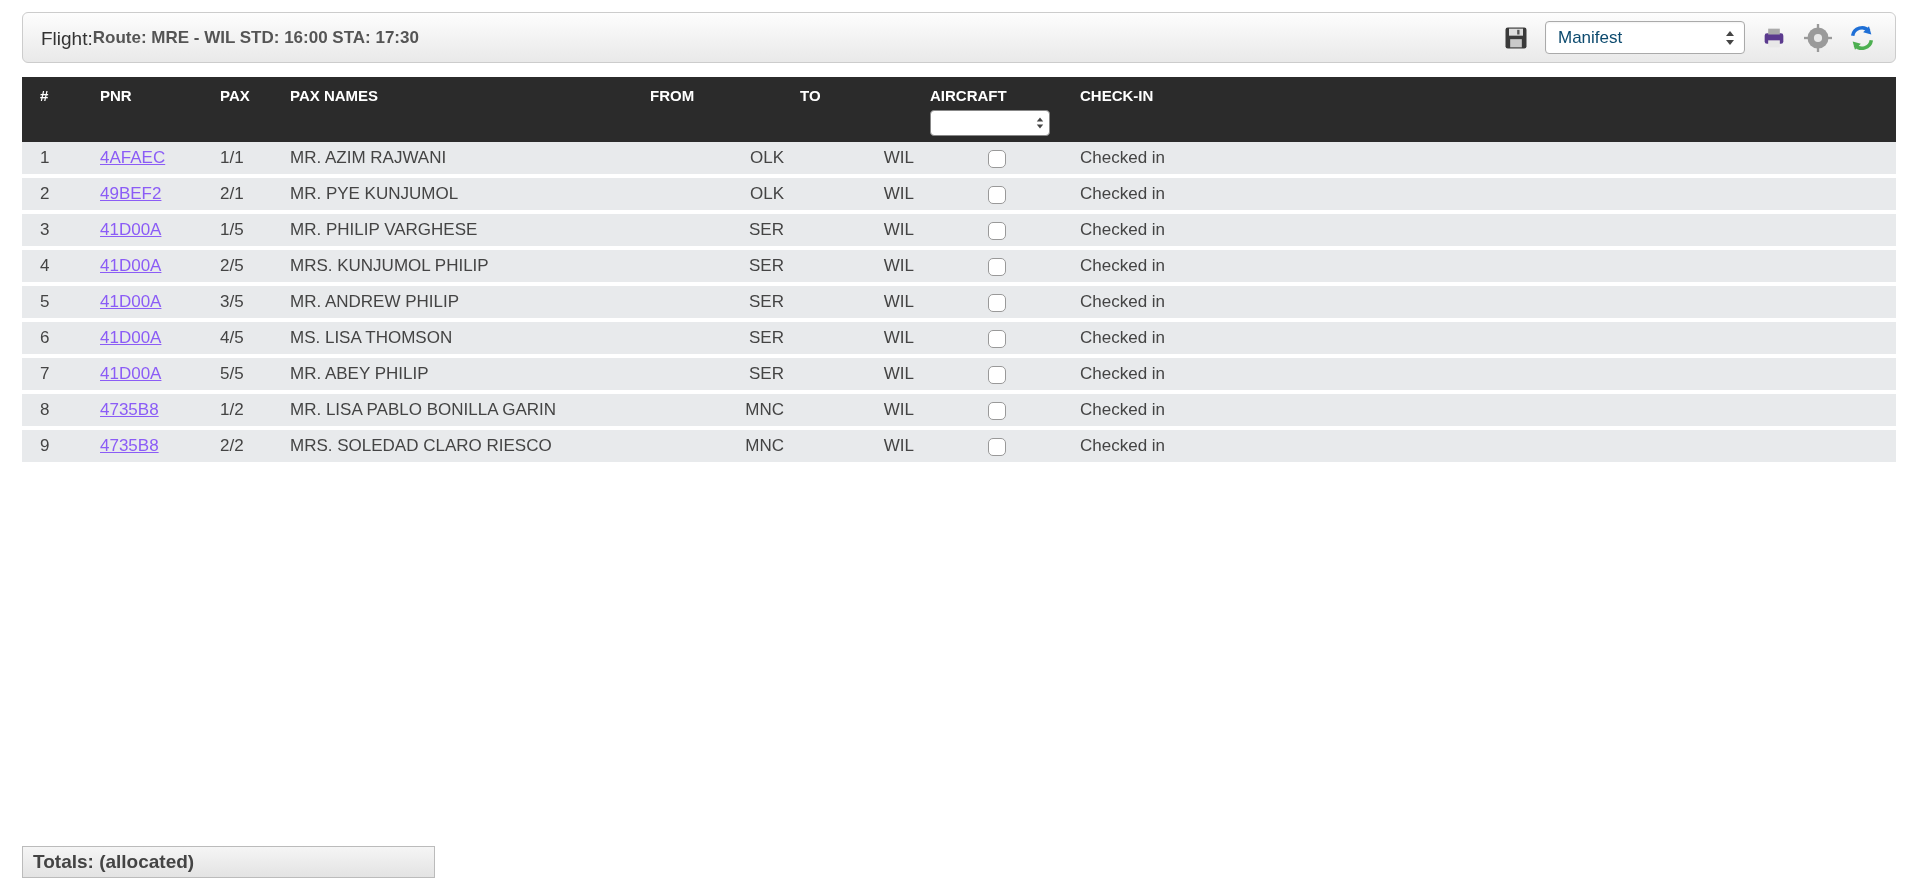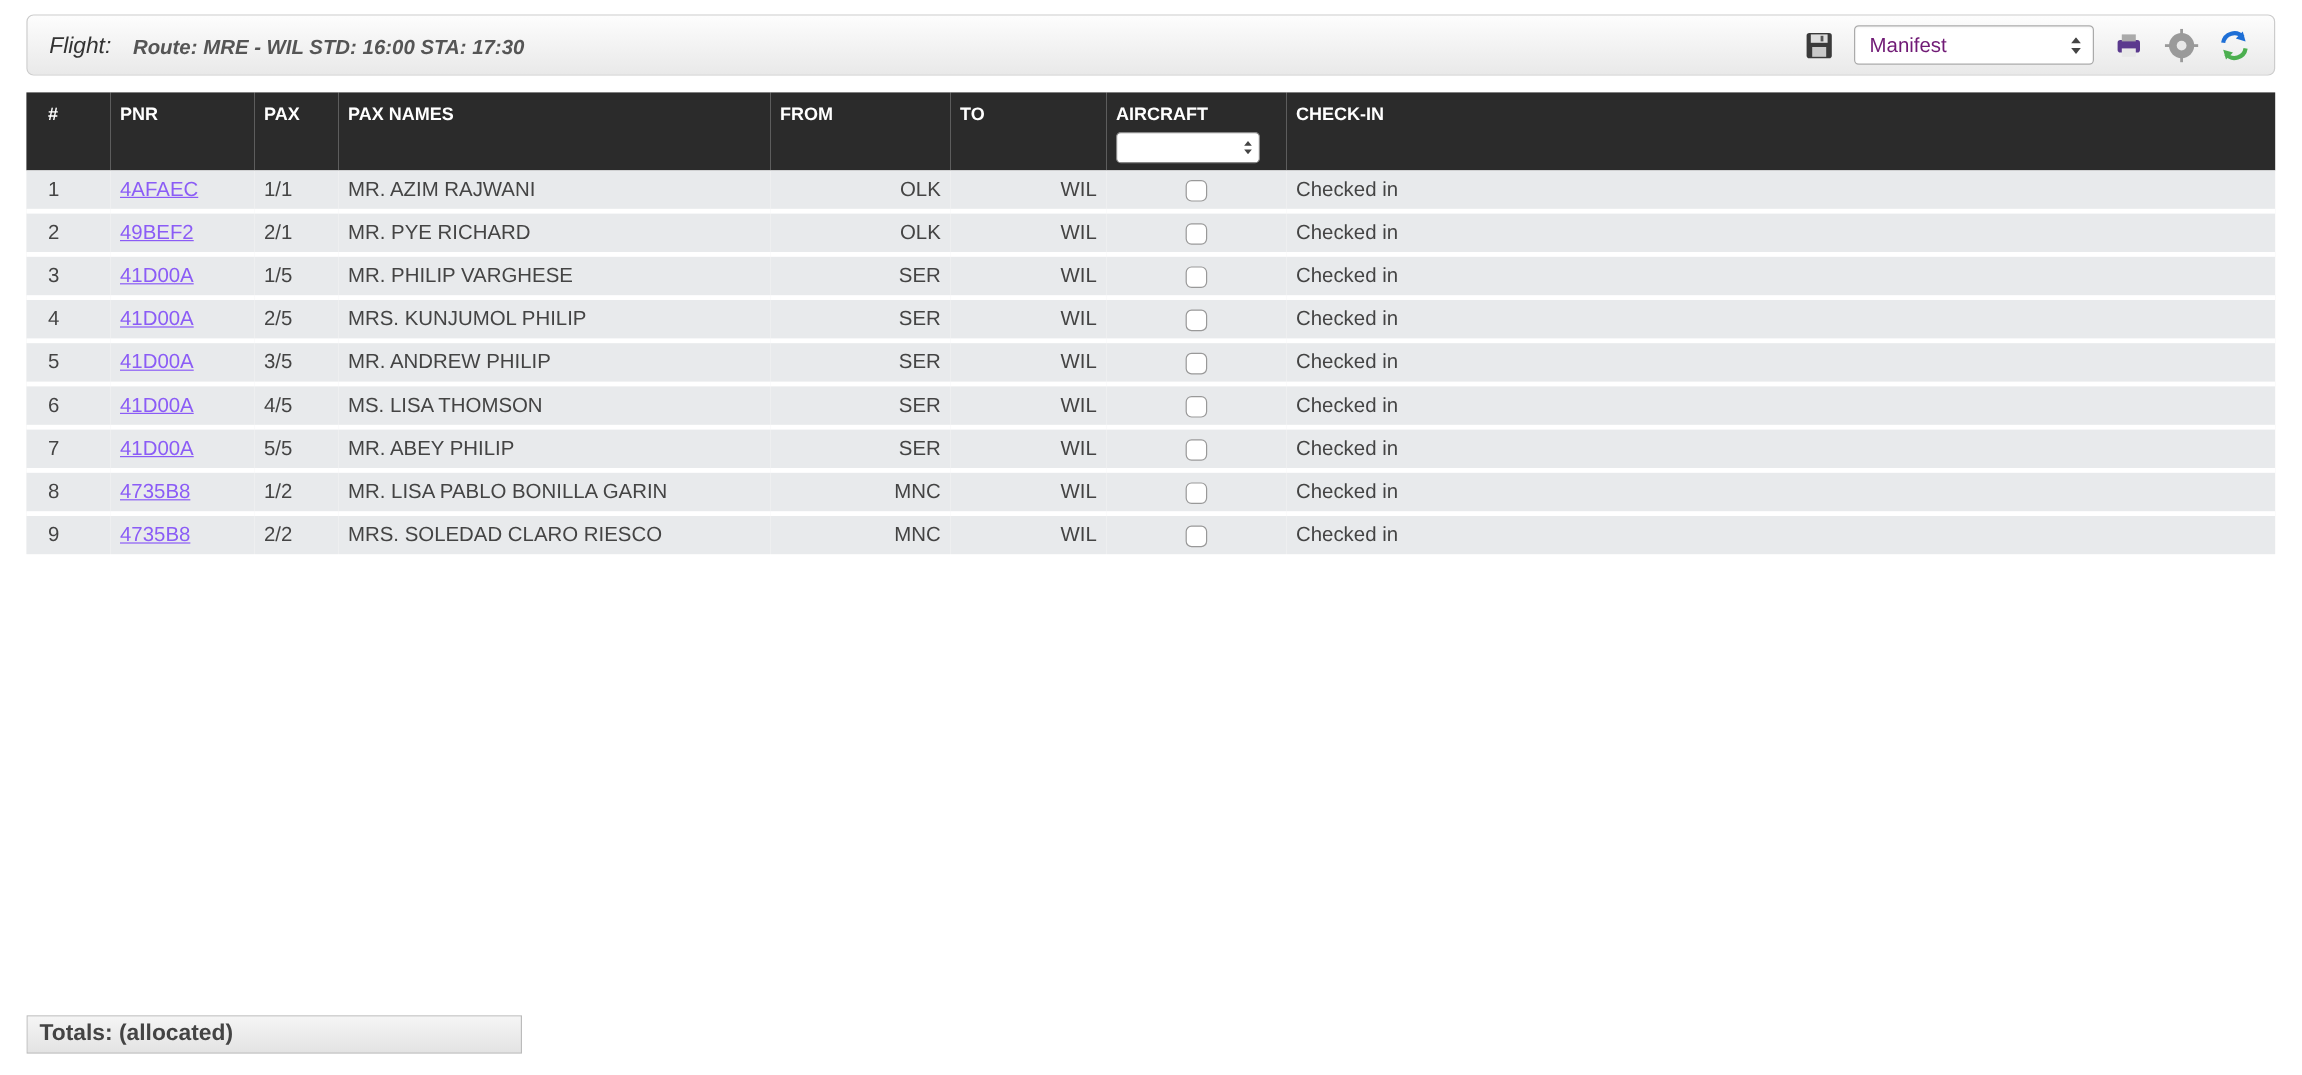--- a/index.html
+++ b/index.html
@@ -14,23 +14,21 @@
     display: flex;
     align-items: center;
     border: 1px solid #ccc;
     border-radius: 6px;
     background: linear-gradient(to bottom, #fdfdfd, #e9e9e9);
     margin: 12px 22px 14px 22px;
     padding: 8px 18px;
   }
   .header-left {
     display: flex;
-    gap: 18px;
-    align-items: flex-end;
-    font-style: italic;
+    align-items: flex-start;
   }
   .flight-label {
     font-size: 19px;
     color: #333;
     padding-top: 2px;
   }
   .flight-info .line1 {
     font-size: 19px;
     font-weight: bold;
     color: #444;
@@ -60,21 +58,21 @@
     display: inline-block;
   }
   .select-box {
     appearance: none;
     -webkit-appearance: none;
     background: #fff;
     border: 1px solid #aaa;
     border-radius: 4px;
     padding: 6px 36px 6px 12px;
     font-size: 17px;
-    color: #701a75;
+    color: #0c4a6e;
     box-shadow: inset 0 1px 2px rgba(0,0,0,0.05);
     min-width: 200px;
   }
   .select-wrap .spinner {
     position: absolute;
     right: 10px;
     top: 50%;
     transform: translateY(-50%);
     pointer-events: none;
   }
@@ -274,21 +272,21 @@
           <td>MR. AZIM RAJWANI</td>
           <td class="col-from">OLK</td>
           <td class="col-to">WIL</td>
           <td class="col-aircraft"><span class="row-checkbox"></span></td>
           <td>Checked in</td>
         </tr>
         <tr>
           <td class="col-idx">2</td>
           <td><span class="pnr-link">49BEF2</span></td>
           <td>2/1</td>
-          <td>MR. PYE RICHARD</td>
+          <td>MR. PYE KUNJUMOL</td>
           <td class="col-from">OLK</td>
           <td class="col-to">WIL</td>
           <td class="col-aircraft"><span class="row-checkbox"></span></td>
           <td>Checked in</td>
         </tr>
         <tr>
           <td class="col-idx">3</td>
           <td><span class="pnr-link">41D00A</span></td>
           <td>1/5</td>
           <td>MR. PHILIP VARGHESE</td>

